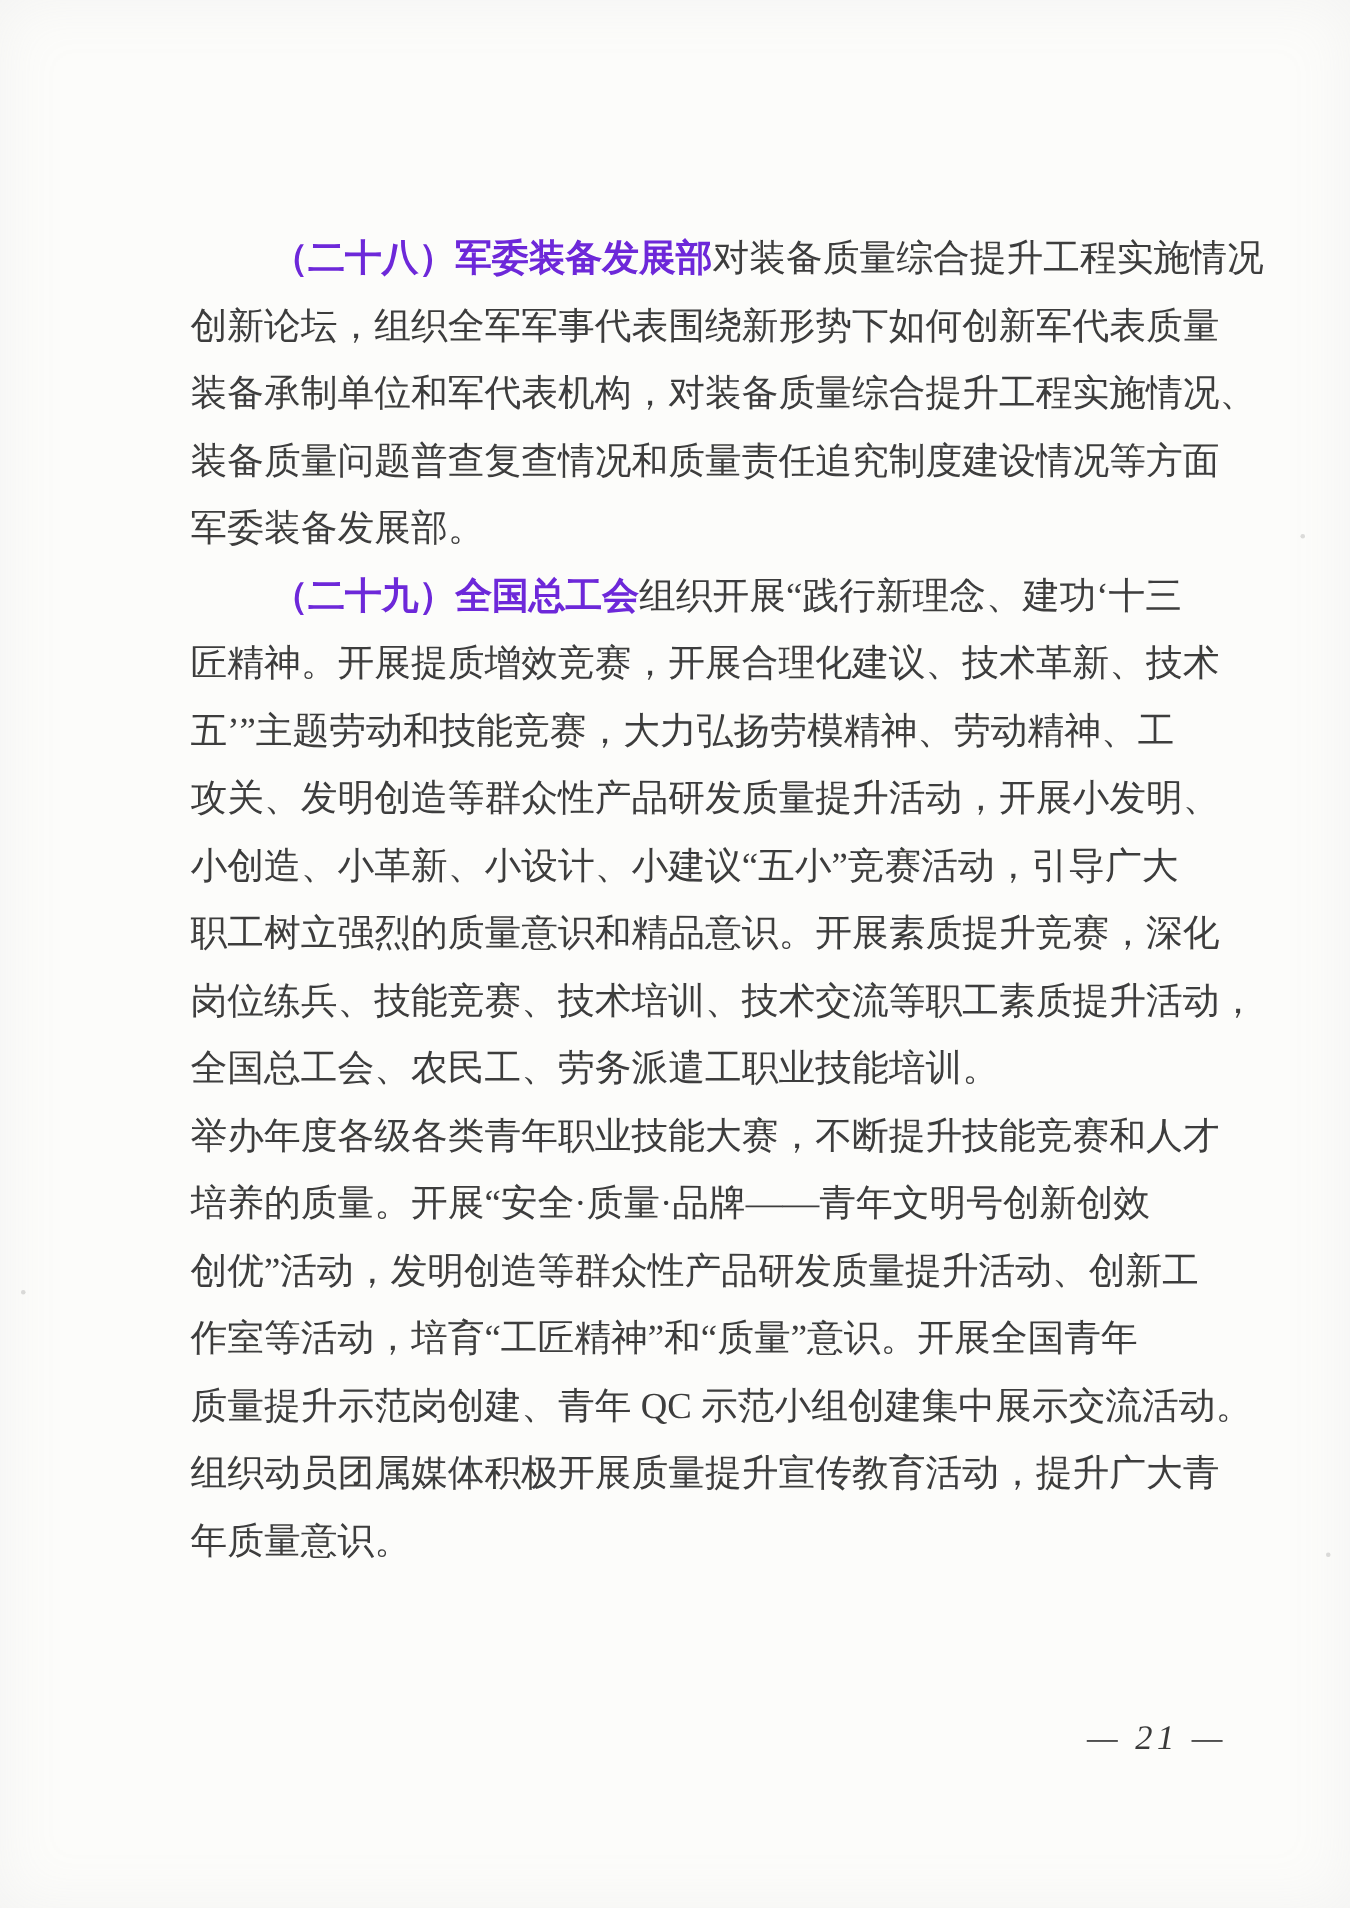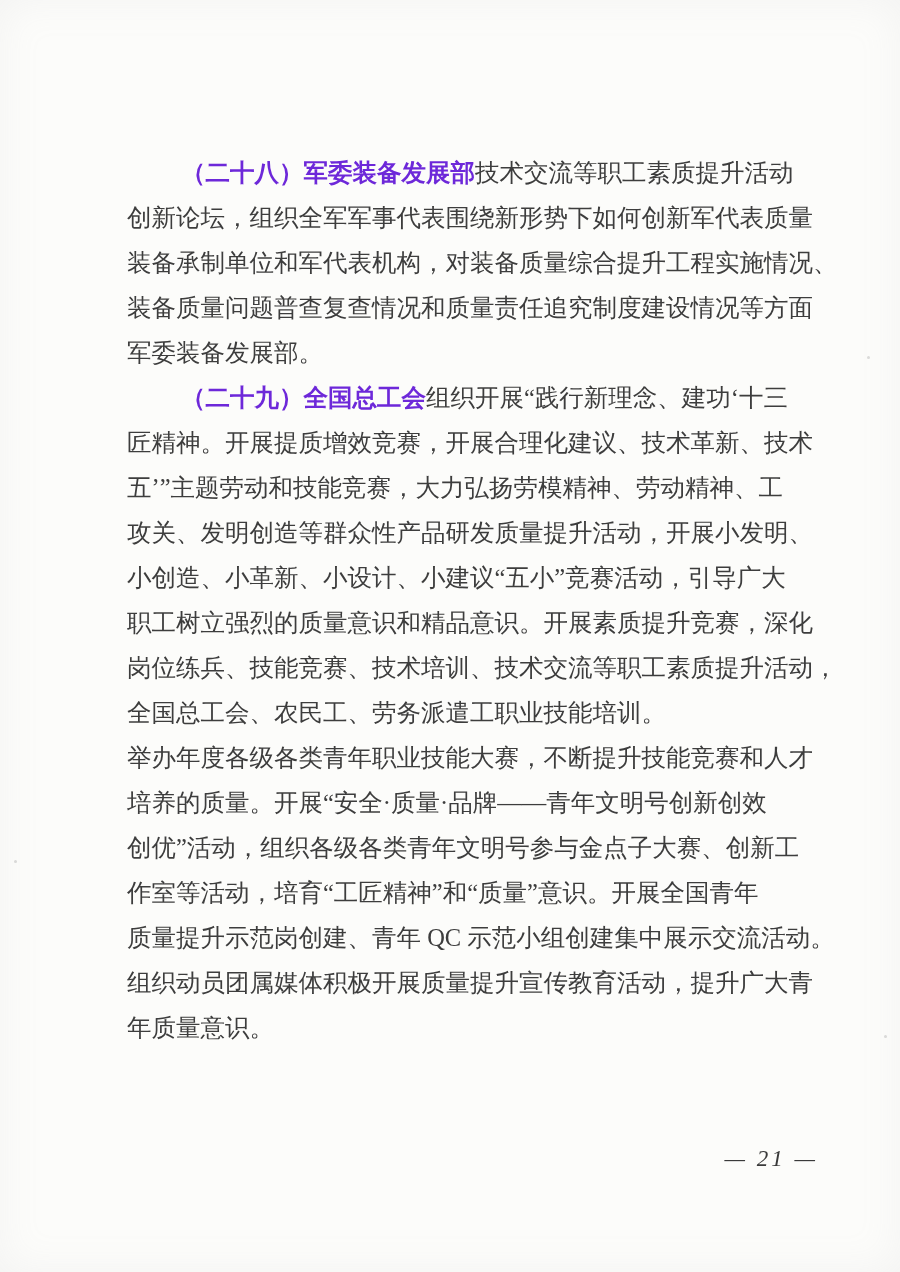--- a/index.html
+++ b/index.html
@@ -64,38 +64,38 @@
     height: 3px;
   }
 </style>
 </head>
 <body>
 
 <div class="page">
 
   <div class="textblock">
 
-    <div class="line indent"><span class="lead">（二十八）军委装备发展部</span><span>技术交流等职工素质提升活动</span></div>
+    <div class="line indent"><span class="lead">（二十八）军委装备发展部</span><span>对装备质量综合提升工程实施情况</span></div>
     <div class="line">创新论坛，组织全军军事代表围绕新形势下如何创新军代表质量</div>
     <div class="line">装备承制单位和军代表机构，对装备质量综合提升工程实施情况、</div>
     <div class="line">装备质量问题普查复查情况和质量责任追究制度建设情况等方面</div>
     <div class="line">军委装备发展部。</div>
 
     <div class="line indent"><span class="lead">（二十九）全国总工会</span><span>组织开展“践行新理念、建功‘十三</span></div>
     <div class="line">匠精神。开展提质增效竞赛，开展合理化建议、技术革新、技术</div>
     <div class="line">五’”主题劳动和技能竞赛，大力弘扬劳模精神、劳动精神、工</div>
     <div class="line">攻关、发明创造等群众性产品研发质量提升活动，开展小发明、</div>
     <div class="line">小创造、小革新、小设计、小建议“五小”竞赛活动，引导广大</div>
     <div class="line">职工树立强烈的质量意识和精品意识。开展素质提升竞赛，深化</div>
     <div class="line">岗位练兵、技能竞赛、技术培训、技术交流等职工素质提升活动，</div>
     <div class="line">全国总工会、农民工、劳务派遣工职业技能培训。</div>
 
     <div class="line">举办年度各级各类青年职业技能大赛，不断提升技能竞赛和人才</div>
     <div class="line">培养的质量。开展“安全·质量·品牌——青年文明号创新创效</div>
-    <div class="line">创优”活动，组织各级各类青年文明号参与金点子大赛、创新工</div>
+    <div class="line">创优”活动，发明创造等群众性产品研发质量提升活动、创新工</div>
     <div class="line">作室等活动，培育“工匠精神”和“质量”意识。开展全国青年</div>
     <div class="line">质量提升示范岗创建、青年 QC 示范小组创建集中展示交流活动。</div>
     <div class="line">组织动员团属媒体积极开展质量提升宣传教育活动，提升广大青</div>
     <div class="line">年质量意识。</div>
 
   </div>
 
   <div class="page-number">— 21 —</div>
 
   <div class="speck" style="left:867px; top:356px;"></div>

